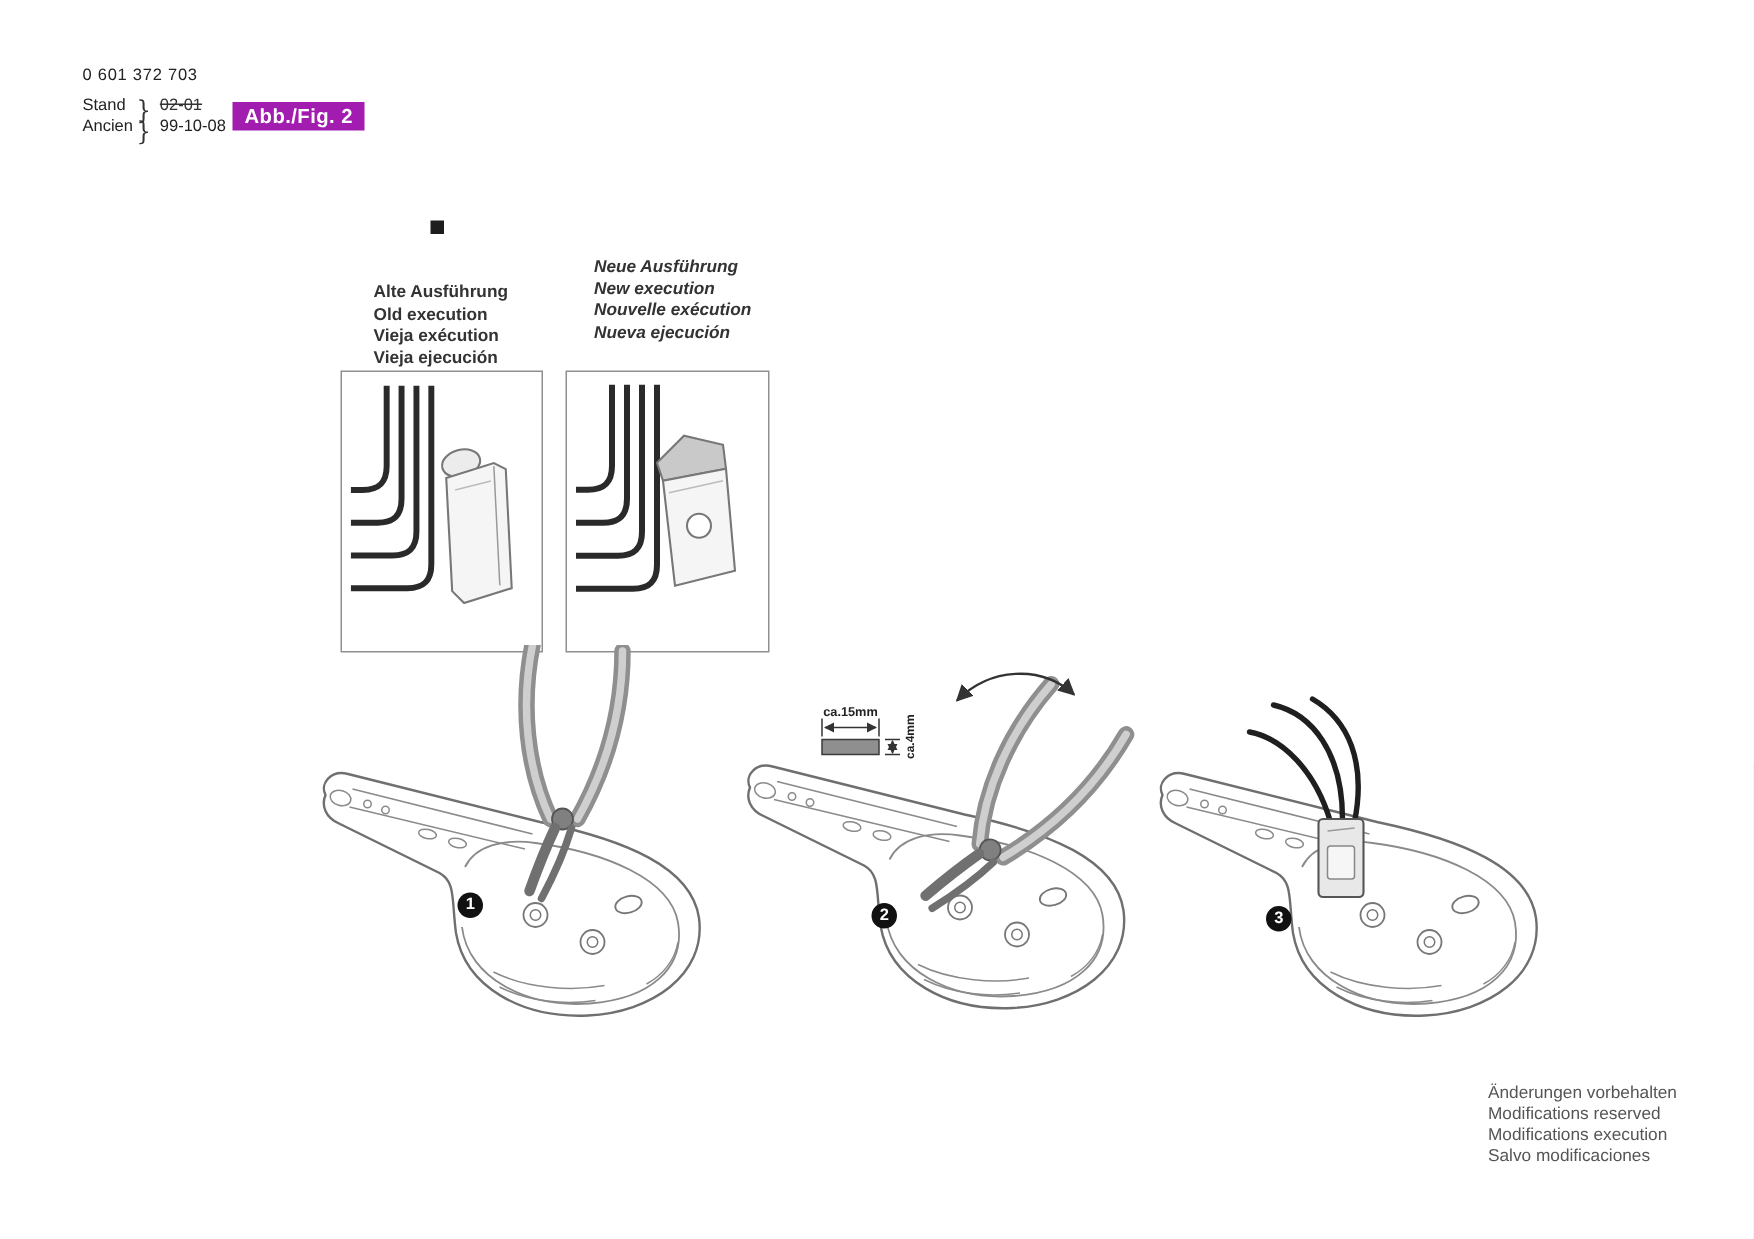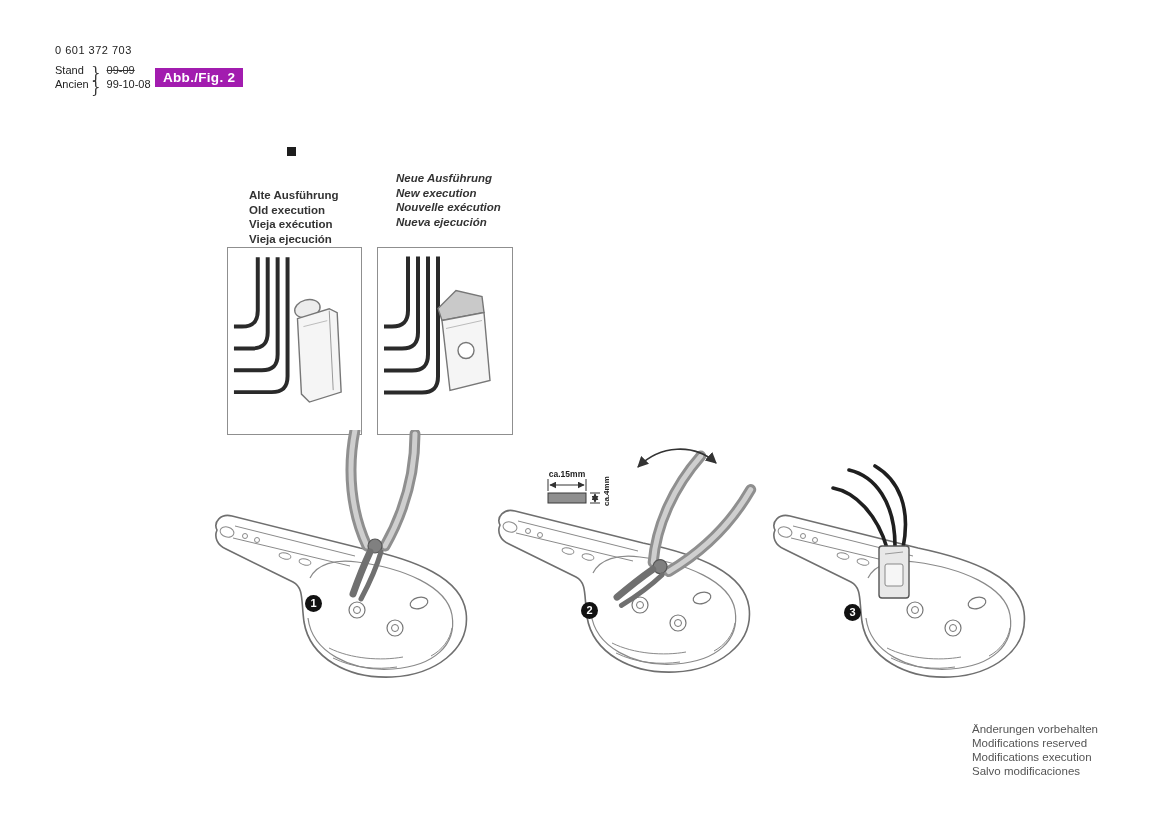--- a/index.html
+++ b/index.html
@@ -72,21 +72,21 @@
       </g>
     </defs>
   </svg>
 
   <div class="abs part-number" style="left:55px;top:44px;">0 601 372 703</div>
 
   <div class="abs" style="left:55px;top:64px;">
     <div class="si-row">
       <span class="si-label">Stand</span>
       <span class="si-brace">}</span>
-      <span class="strike">09-09</span>
+      <span class="strike">02-01</span>
     </div>
     <div class="si-row">
       <span class="si-label">Ancien</span>
       <span class="si-brace">}</span>
       <span>99-10-08</span>
     </div>
   </div>
 
   <div class="abs figbox" style="left:155px;top:68px;">Abb./Fig. 2</div>
 
@@ -178,20 +178,20 @@
       </g>
       <g>
         <rect x="116" y="116" width="30" height="52" rx="3" fill="#e8e8e8" stroke="#555" stroke-width="1.4"></rect>
         <path d="M122,124 L140,122" stroke="#999" stroke-width="1" fill="none"></path>
         <rect x="122" y="134" width="18" height="22" rx="2" fill="#f6f6f6" stroke="#888" stroke-width="1"></rect>
       </g>
     </svg>
     <div class="badge abs" style="left:81px;top:174px;">3</div>
   </div>
 
-  <div class="abs" style="left:972px;top:722px;">
+  <div class="abs" style="left:992px;top:722px;">
     <div class="footer-line">Änderungen vorbehalten</div>
     <div class="footer-line">Modifications reserved</div>
     <div class="footer-line">Modifications execution</div>
     <div class="footer-line">Salvo modificaciones</div>
   </div>
 
 </div>
 
 </body></html>

